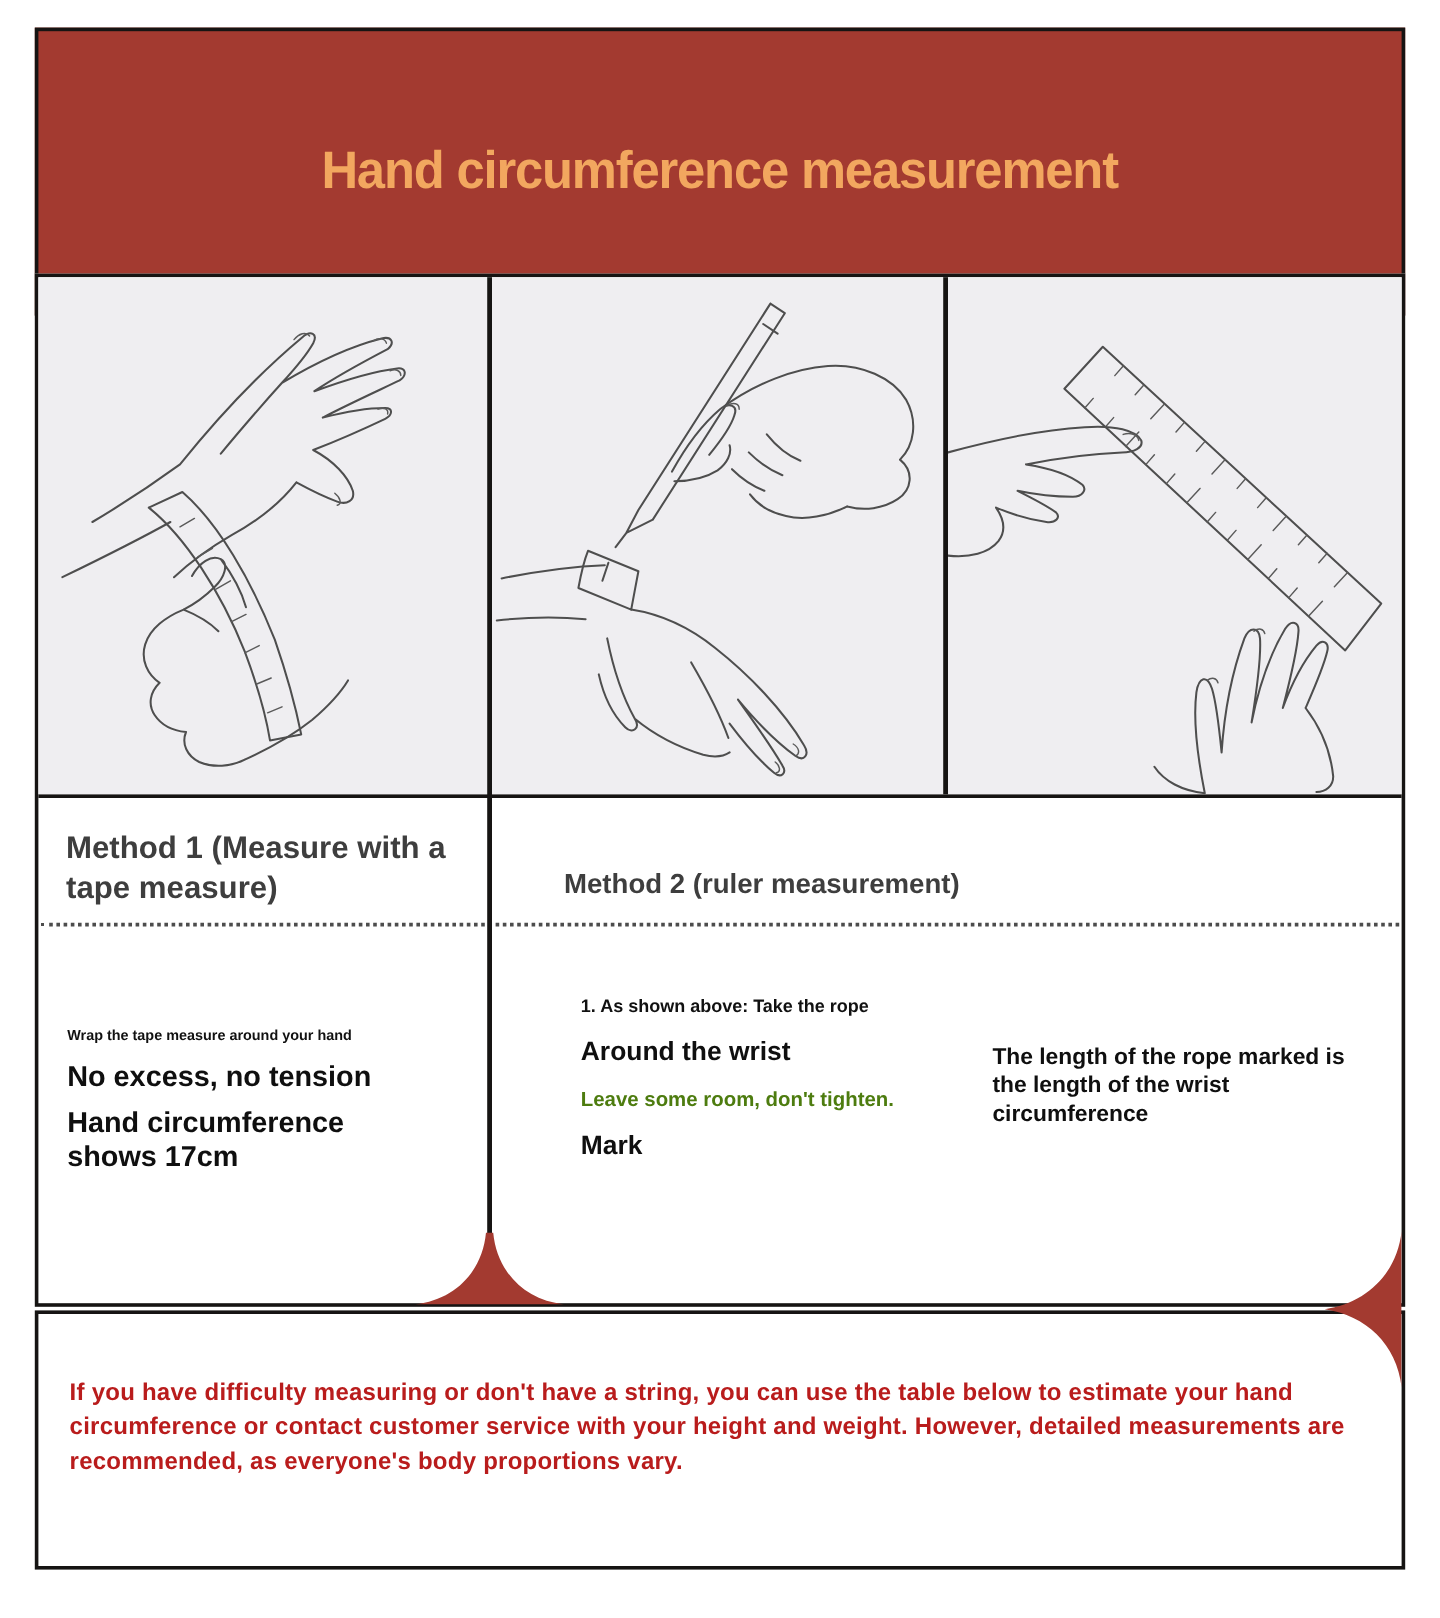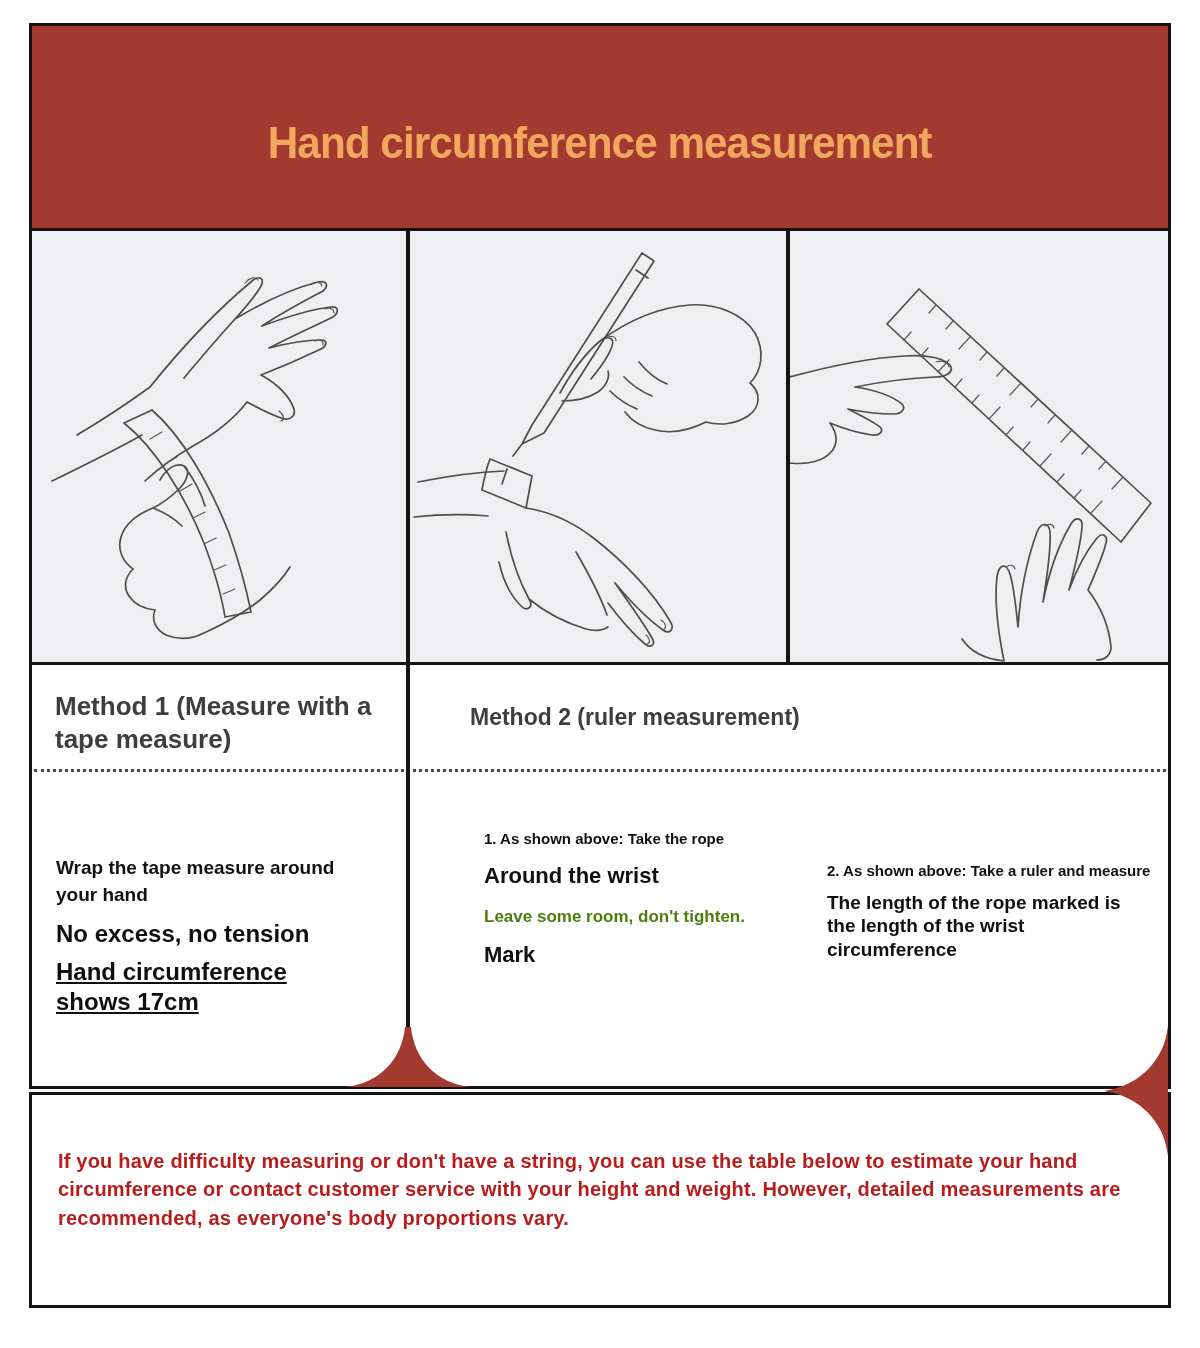--- a/index.html
+++ b/index.html
@@ -24,30 +24,30 @@
   .hline1{left:32px;top:662px;width:1136px;height:3px;background:#161413;}
   .dotted{left:34px;top:769px;width:1132px;height:0;border-bottom:3px dotted #4d4d4d;}
 
   .illu{width:100%;height:100%;display:block;}
   .sk{fill:none;stroke:#4e4e4e;stroke-width:1.7;stroke-linecap:round;stroke-linejoin:round;}
   .sk-thin{fill:none;stroke:#5a5a5a;stroke-width:1.2;stroke-linecap:round;}
 
   
   .h-method{color:#3E3E3E;font-weight:bold;}
   .h1m{left:55px;top:690px;width:362px;font-size:26px;line-height:1.26;}
-  .h2m{left:470px;top:704px;width:640px;font-size:23px;}
+  .h2m{left:470px;top:723px;width:640px;font-size:23px;}
 
   
   .col{color:#141414;}
-  .small-b{font-weight:bold;font-size:19px;line-height:1.4;color:#111;}
+  .small-b{font-weight:bold;font-size:12px;line-height:1.4;color:#111;}
   .mid-b{font-weight:bold;font-size:17px;color:#4d7c0f;}
   .big-b{font-weight:bold;font-size:24px;color:#0f0f0f;line-height:1.22;}
   .c1{left:56px;top:855px;width:282px;}
   .c1 .l2{margin-top:11px;font-size:24px;}
-  .c1 .l3{margin-top:9px;font-size:24px;width:252px;text-decoration:underline;}
+  .c1 .l3{margin-top:9px;font-size:24px;width:252px;}
   .c2{left:484px;top:828px;width:310px;}
   .c2 .b1{margin-top:14px;font-size:22px;}
   .c2 .n1{margin-top:17px;}
   .c2 .b2{margin-top:15px;font-size:22px;}
   .c3{left:827px;top:860px;width:326px;}
   .c3 .b1{margin-top:10px;font-size:19px;line-height:1.23;}
 
   
   .trumpet{left:346px;top:1027px;width:124px;height:60px;z-index:3;}
   .rflare{left:1104px;top:1026px;width:64px;height:130px;z-index:5;}
@@ -154,21 +154,20 @@
   </div>
 
   <div class="abs col c2">
     <div class="small-b" style="font-size:15px">1. As shown above: Take the rope</div>
     <div class="big-b b1">Around the wrist</div>
     <div class="mid-b n1">Leave some room, don't tighten.</div>
     <div class="big-b b2">Mark</div>
   </div>
 
   <div class="abs col c3">
-    <div class="small-b" style="font-size:15px">2. As shown above: Take a ruler and measure</div>
     <div class="big-b b1">The length of the rope marked is the length of the wrist circumference</div>
   </div>
 
   <div class="abs vdiv1"></div>
 
   <svg class="abs trumpet" viewBox="0 0 124 60" preserveAspectRatio="none">
     <path d="M0,60 C34,56 56,32 59,0 L65,0 C68,32 90,56 124,60 Z" fill="#A33A30"></path>
   </svg>
   <svg class="abs rflare" viewBox="0 0 64 130" preserveAspectRatio="none">
     <path d="M64,0 C60,36 34,60 0,65 C34,70 60,94 64,130 Z" fill="#A33A30"></path>

